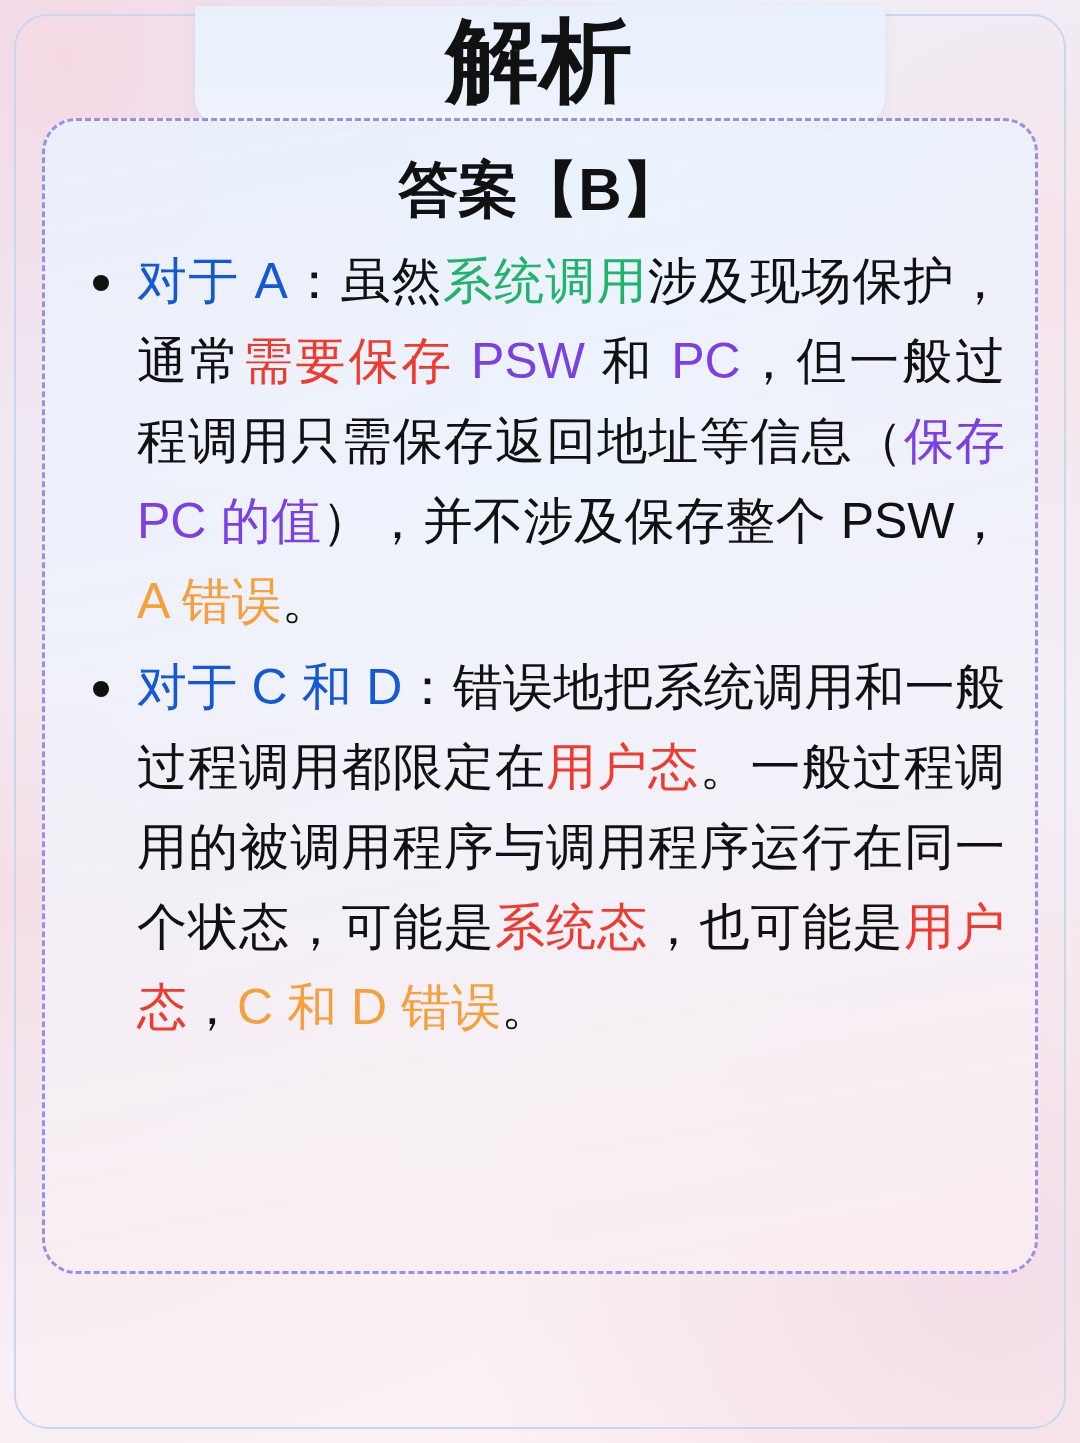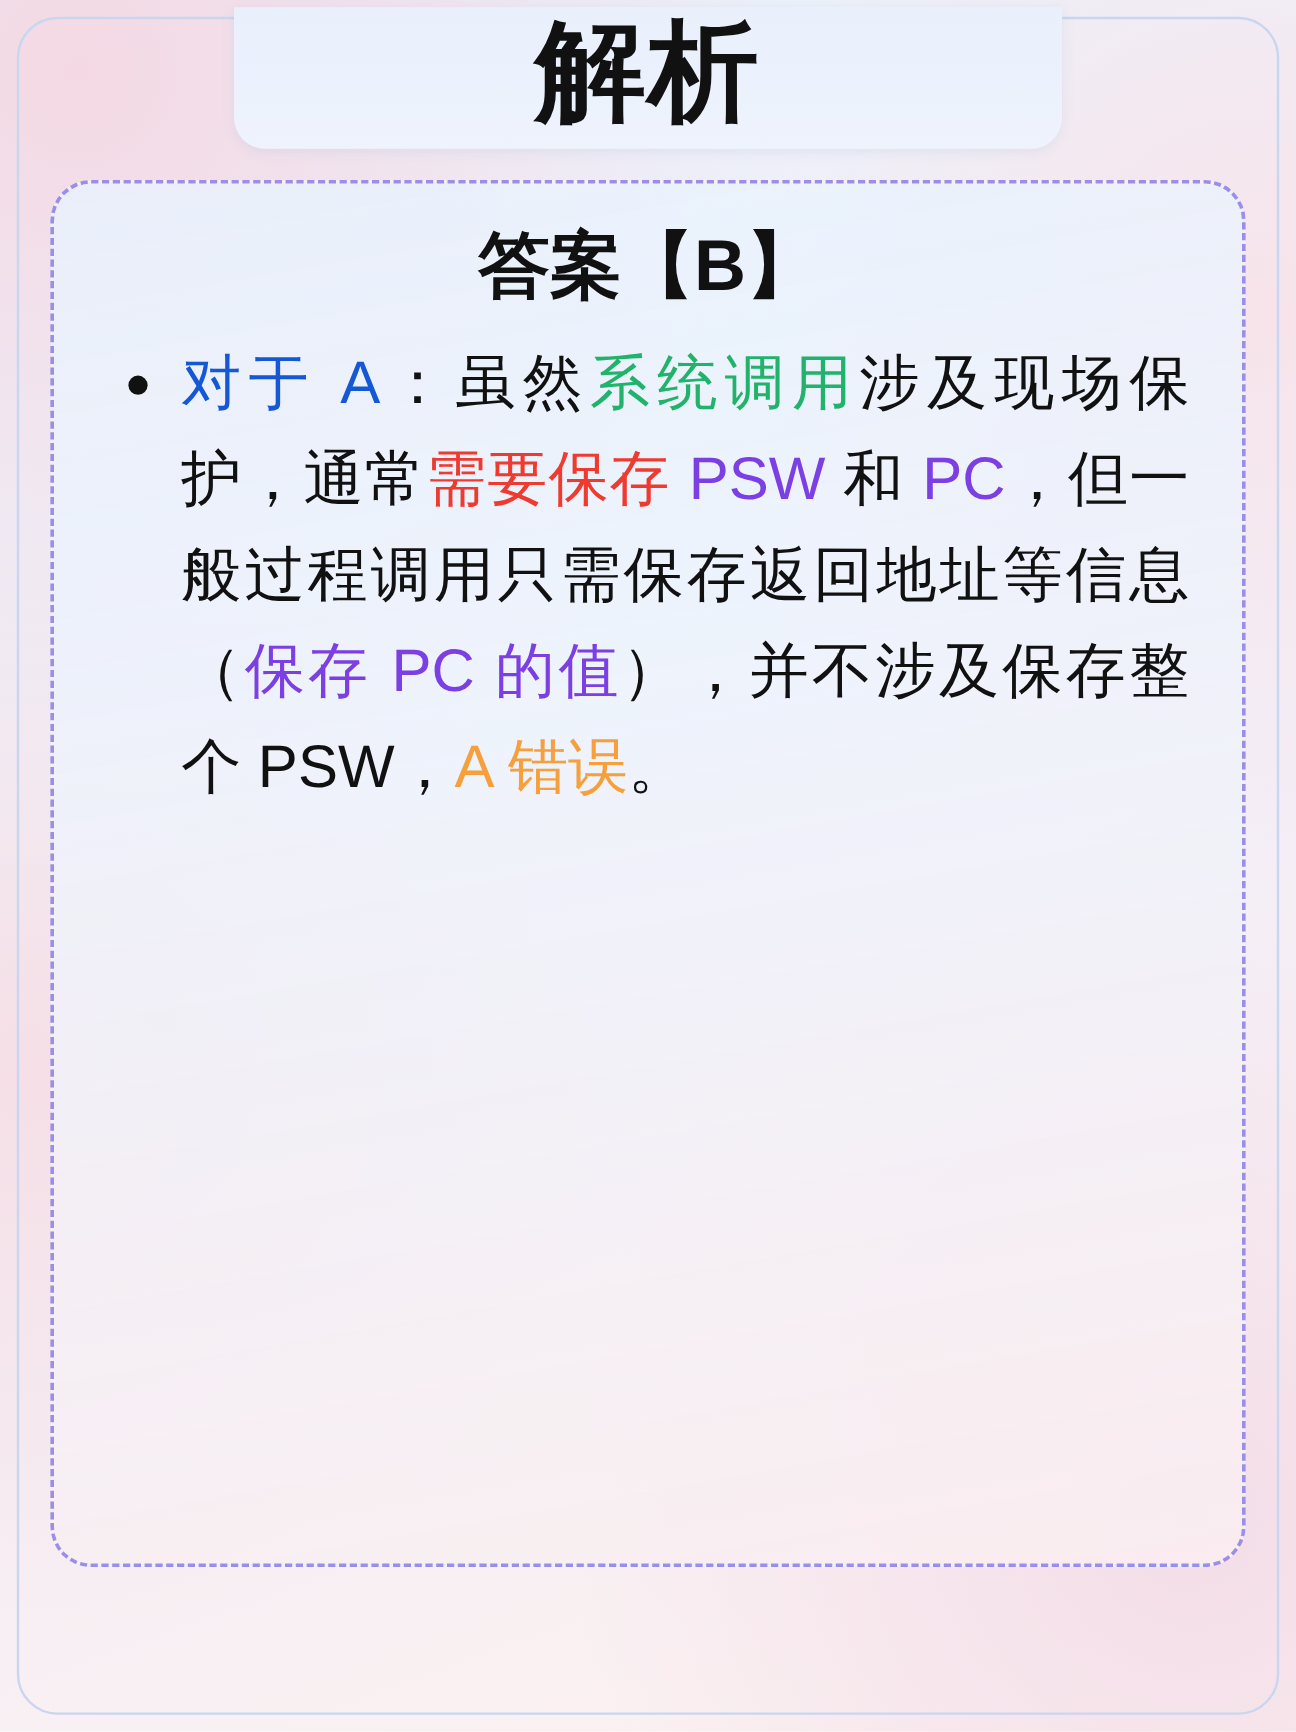--- a/index.html
+++ b/index.html
@@ -61,21 +61,21 @@
     line-height: 112px;
     font-weight: 700;
     color: #111111;
     letter-spacing: 2px;
     font-family: "Liberation Sans", "DejaVu Sans", sans-serif;
   }
 
   .card {
     position: absolute;
     left: 42px;
-    top: 150px;
+    top: 118px;
     width: 996px;
     height: 1156px;
     box-sizing: border-box;
     border: 3px dashed #9a8ee8;
     border-radius: 34px;
     background: linear-gradient(170deg, rgba(232,242,253,0.85) 0%, rgba(238,243,252,0.8) 42%, rgba(250,238,240,0.85) 100%);
     padding: 30px 26px 20px 26px;
   }
 
   .answer-line {
@@ -83,21 +83,21 @@
     font-size: 60px;
     line-height: 78px;
     font-weight: 700;
     color: #111111;
     margin-bottom: 12px;
     font-family: "Liberation Sans", "DejaVu Sans", sans-serif;
   }
 
   ul.points {
     list-style: none;
-    margin: 18px;
+    margin: 4px;
     padding: 0;
   }
 
   ul.points > li {
     position: relative;
     padding-left: 62px;
     margin-bottom: 6px;
     font-size: 50px;
     line-height: 80px;
     color: #111111;
@@ -134,17 +134,18 @@
   <div class="title-plate"></div>
 
   <div class="page-title">解析</div>
 
   <div class="card">
 
     <div class="answer-line">答案【B】</div>
 
     <ul class="points" id="points-list">
     <li><span class="kw-blue">对于 A</span><span class="txt">：虽然</span><span class="kw-green">系统调用</span><span class="txt">涉及现场保护，通常</span><span class="kw-red">需要保存</span><span class="kw-purple"> PSW </span><span class="txt">和</span><span class="kw-purple"> PC</span><span class="txt">，但一般过程调用只需保存返回地址等信息（</span><span class="kw-purple">保存 PC 的值</span><span class="txt">），并不涉及保存整个 PSW，</span><span class="kw-orange">A 错误</span><span class="txt">。</span></li>
+        <li><span class="kw-blue">对于 C 和 D</span><span class="txt">：错误地把系统调用和一般过程调用都限定在</span><span class="kw-red">用户态</span><span class="txt">。一般过程调用的被调用程序与调用程序运行在同一个状态，可能是</span><span class="kw-red">系统态</span><span class="txt">，也可能是</span><span class="kw-red">用户态</span><span class="txt">，</span><span class="kw-orange">C 和 D 错误</span><span class="txt">。</span></li>
       </ul>
 
   </div>
 
 </div>
 
 </body></html>

